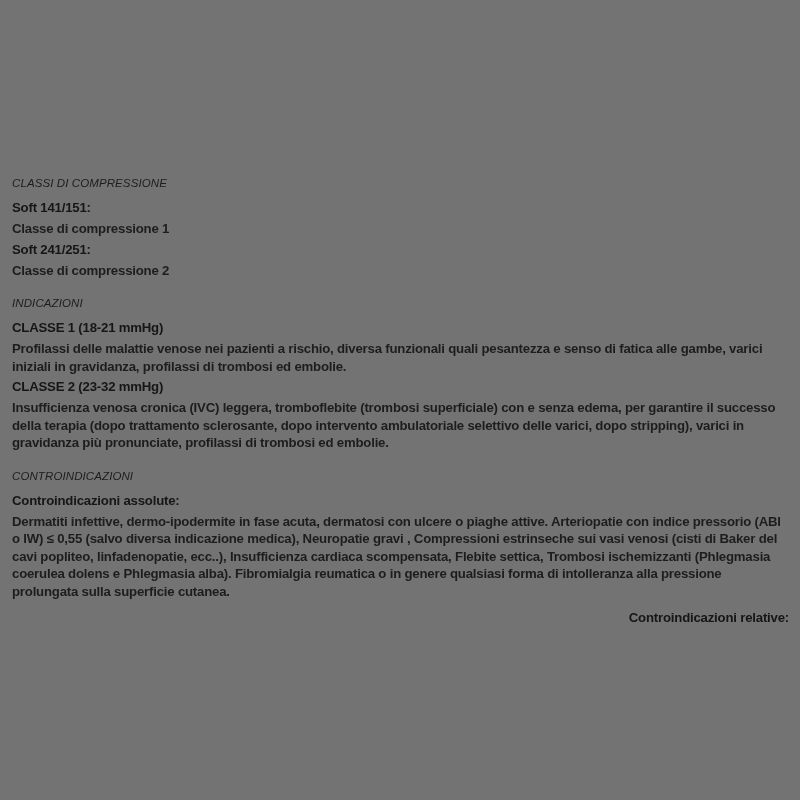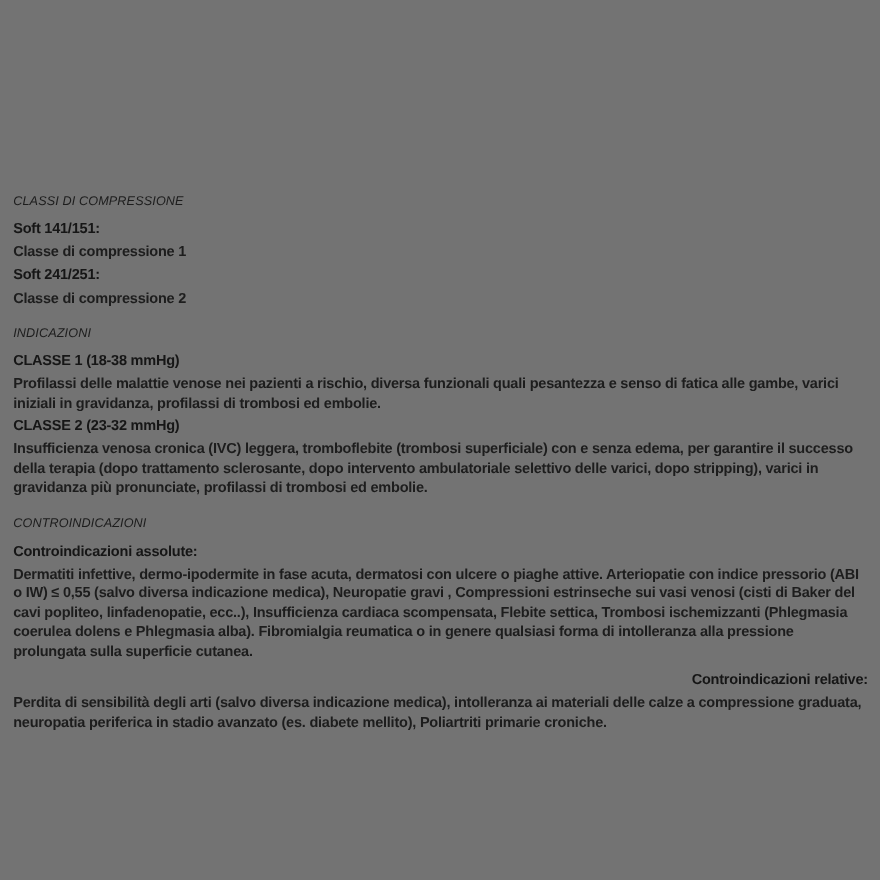--- a/index.html
+++ b/index.html
@@ -54,27 +54,26 @@
   <section class="section">
     <h2 class="sec-heading">CLASSI DI COMPRESSIONE</h2>
     <p class="label">Soft 141/151:</p>
     <p class="para">Classe di compressione 1</p>
     <p class="label">Soft 241/251:</p>
     <p class="para">Classe di compressione 2</p>
   </section>
 
   <section class="section">
     <h2 class="sec-heading">INDICAZIONI</h2>
-    <p class="label">CLASSE 1 (18-38 mmHg)</p>
+    <p class="label">CLASSE 1 (18-21 mmHg)</p>
     <p class="para">Profilassi delle malattie venose nei pazienti a rischio, diversa funzionali quali pesantezza e senso di fatica alle gambe, varici iniziali in gravidanza, profilassi di trombosi ed embolie.</p>
     <p class="label">CLASSE 2 (23-32 mmHg)</p>
     <p class="para">Insufficienza venosa cronica (IVC) leggera, tromboflebite (trombosi superficiale) con e senza edema, per garantire il successo della terapia (dopo trattamento sclerosante, dopo intervento ambulatoriale selettivo delle varici, dopo stripping), varici in gravidanza più pronunciate, profilassi di trombosi ed embolie.</p>
   </section>
 
   <section class="section">
     <h2 class="sec-heading">CONTROINDICAZIONI</h2>
     <p class="label">Controindicazioni assolute:</p>
     <p class="para">Dermatiti infettive, dermo-ipodermite in fase acuta, dermatosi con ulcere o piaghe attive. Arteriopatie con indice pressorio (ABI o IW) ≤ 0,55 (salvo diversa indicazione medica), Neuropatie gravi , Compressioni estrinseche sui vasi venosi (cisti di Baker del cavi popliteo, linfadenopatie, ecc..), Insufficienza cardiaca scompensata, Flebite settica, Trombosi ischemizzanti (Phlegmasia coerulea dolens e Phlegmasia alba). Fibromialgia reumatica o in genere qualsiasi forma di intolleranza alla pressione prolungata sulla superficie cutanea.</p>
     <p class="label spaced">Controindicazioni relative:</p>
-    <p class="para">Perdita di sensibilità degli arti (salvo diversa indicazione medica), intolleranza ai materiali delle calze a compressione graduata, neuropatia periferica in stadio avanzato (es. diabete mellito), Poliartriti primarie croniche.</p>
   </section>
 
 </div>
 
 </body></html>

